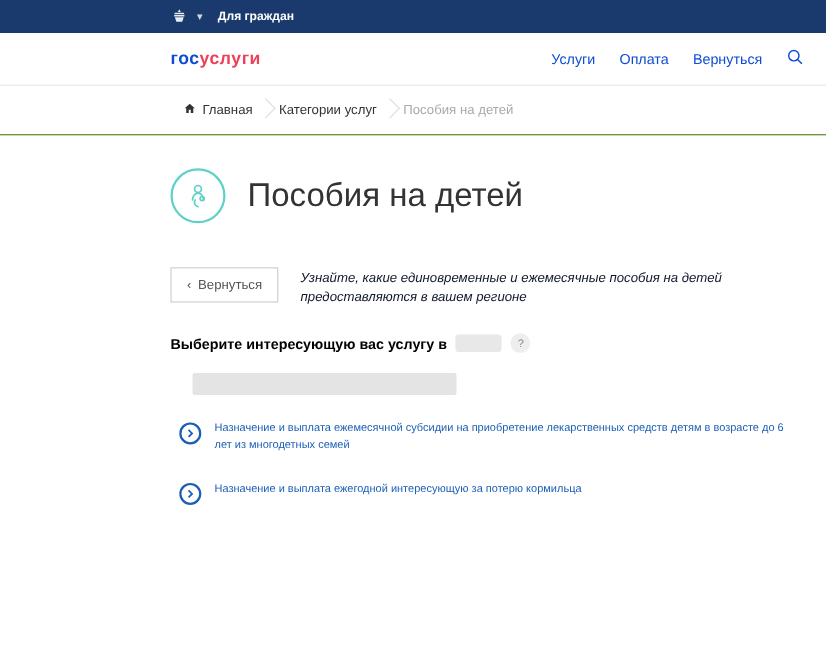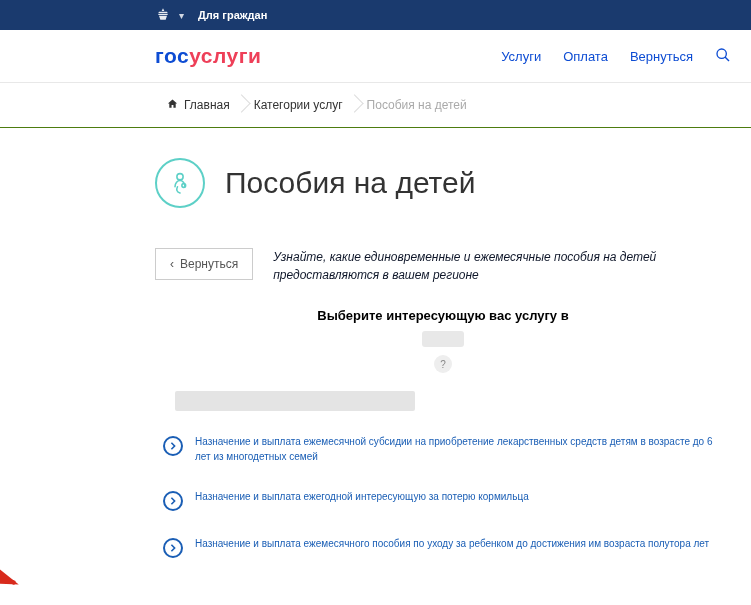--- a/index.html
+++ b/index.html
@@ -4,21 +4,21 @@
   <style>
     * { margin: 0; padding: 0; box-sizing: border-box; }
     body { font-family: Arial, Helvetica, sans-serif; background: #fff; width: 751px; }
     
     .topbar { background: #1a3a6e; height: 30px; display: flex; align-items: center; padding-left: 155px; color: #fff; font-size: 11px; }
     .emblem { width: 16px; height: 16px; margin-right: 6px; opacity: 0.9; }
     .chevron-down { margin: 0 14px 0 2px; font-size: 10px; opacity: 0.8; }
     .audience { font-weight: bold; }
     
     .header { display: flex; align-items: center; padding: 14px 20px 14px 155px; border-bottom: 1px solid #e8e8e8; }
-    .logo { font-size: 21px; font-weight: bold; letter-spacing: 0.5px; }
+    .logo { font-size: 16px; font-weight: bold; letter-spacing: 0.5px; }
     .logo .blue { color: #0d4cd3; }
     .logo .red { color: #ee3f58; }
     .nav { margin-left: auto; display: flex; align-items: center; gap: 22px; font-size: 13px; color: #0d4cd3; }
     .nav a { color: #0d4cd3; text-decoration: none; cursor: pointer; }
     .search-icon { color: #0d4cd3; cursor: pointer; }
     
     .breadcrumb { display: flex; align-items: center; padding: 10px 20px 10px 155px; font-size: 12px; color: #333; border-bottom: 1px solid #4d7c0f; }
     .bc-item { display: flex; align-items: center; padding: 0 12px; height: 24px; position: relative; cursor: pointer; }
     .bc-item::after { content: ''; position: absolute; right: -6px; top: 4px; width: 12px; height: 12px; border-top: 1px solid #ddd; border-right: 1px solid #ddd; transform: rotate(45deg); }
     .bc-item:last-child::after { display: none; }
@@ -28,21 +28,21 @@
     .content { padding: 30px 20px 40px 155px; }
     
     .page-head { display: flex; align-items: center; gap: 20px; margin-bottom: 40px; }
     .page-icon { width: 50px; height: 50px; border: 2px solid #5dd0c7; border-radius: 50%; display: flex; align-items: center; justify-content: center; }
     .page-title { font-size: 30px; font-weight: 300; color: #333; }
     
     .intro-row { display: flex; align-items: flex-start; gap: 20px; margin-bottom: 24px; }
     .back-btn { border: 1px solid #ccc; padding: 8px 14px; font-size: 12px; color: #555; background: #fff; cursor: pointer; display: flex; align-items: center; gap: 6px; }
     .intro-text { font-size: 12px; color: #0f172a; line-height: 1.5; flex: 1; font-style: italic; }
     
-    .select-row { display: flex; align-items: center; gap: 8px; font-size: 13px; margin-bottom: 18px; flex-direction: column; }
+    .select-row { display: flex; align-items: center; gap: 8px; font-size: 13px; margin-bottom: 18px; }
     .select-row b { font-weight: bold; }
     .redacted { background: #e8e8e8; border-radius: 3px; width: 42px; height: 16px; display: inline-block; }
     .help-badge { width: 18px; height: 18px; border-radius: 50%; background: #eee; color: #888; font-size: 10px; display: flex; align-items: center; justify-content: center; cursor: pointer; }
     
     .redacted-bar { background: #e4e4e4; height: 20px; width: 240px; margin: 0 0 18px 20px; border-radius: 2px; }
     
     .service-list { display: flex; flex-direction: column; gap: 14px; }
     .service-item { display: flex; align-items: flex-start; gap: 12px; padding: 6px 8px; cursor: pointer; }
     .service-item .arrow-circle { flex-shrink: 0; width: 20px; height: 20px; border: 2px solid #1a5eb5; border-radius: 50%; display: flex; align-items: center; justify-content: center; margin-top: 1px; }
     .service-item .arrow-circle svg { display: block; }
@@ -136,28 +136,20 @@
     </div>
     <div class="service-item">
       <span class="arrow-circle">
           <svg width="8" height="8" viewBox="0 0 10 10" fill="none" stroke="#1a5eb5" stroke-width="2">
             <path d="M3 1l4 4-4 4"></path>
           </svg>
         </span>
       <span class="service-text">Назначение и выплата ежегодной интересующую за потерю кормильца</span>
     </div>
     <div class="service-item">
-      <span class="arrow-circle">
-          <svg width="8" height="8" viewBox="0 0 10 10" fill="none" stroke="#1a5eb5" stroke-width="2">
-            <path d="M3 1l4 4-4 4"></path>
-          </svg>
-        </span>
-      <span class="service-text">Назначение и выплата ежемесячного пособия по уходу за ребенком до достижения им возраста полутора лет</span>
-    </div>
-    <div class="service-item">
       
       
     </div>
 
   </div>
 
   <svg class="annotation-arrow" style="left:-140px; top:340px;" width="180" height="130">
     <defs>
         <marker id="ah" markerWidth="10" markerHeight="10" refX="8" refY="3" orient="auto">
           <path d="M0,0 L0,6 L9,3 z" fill="#d82a1c"></path>

